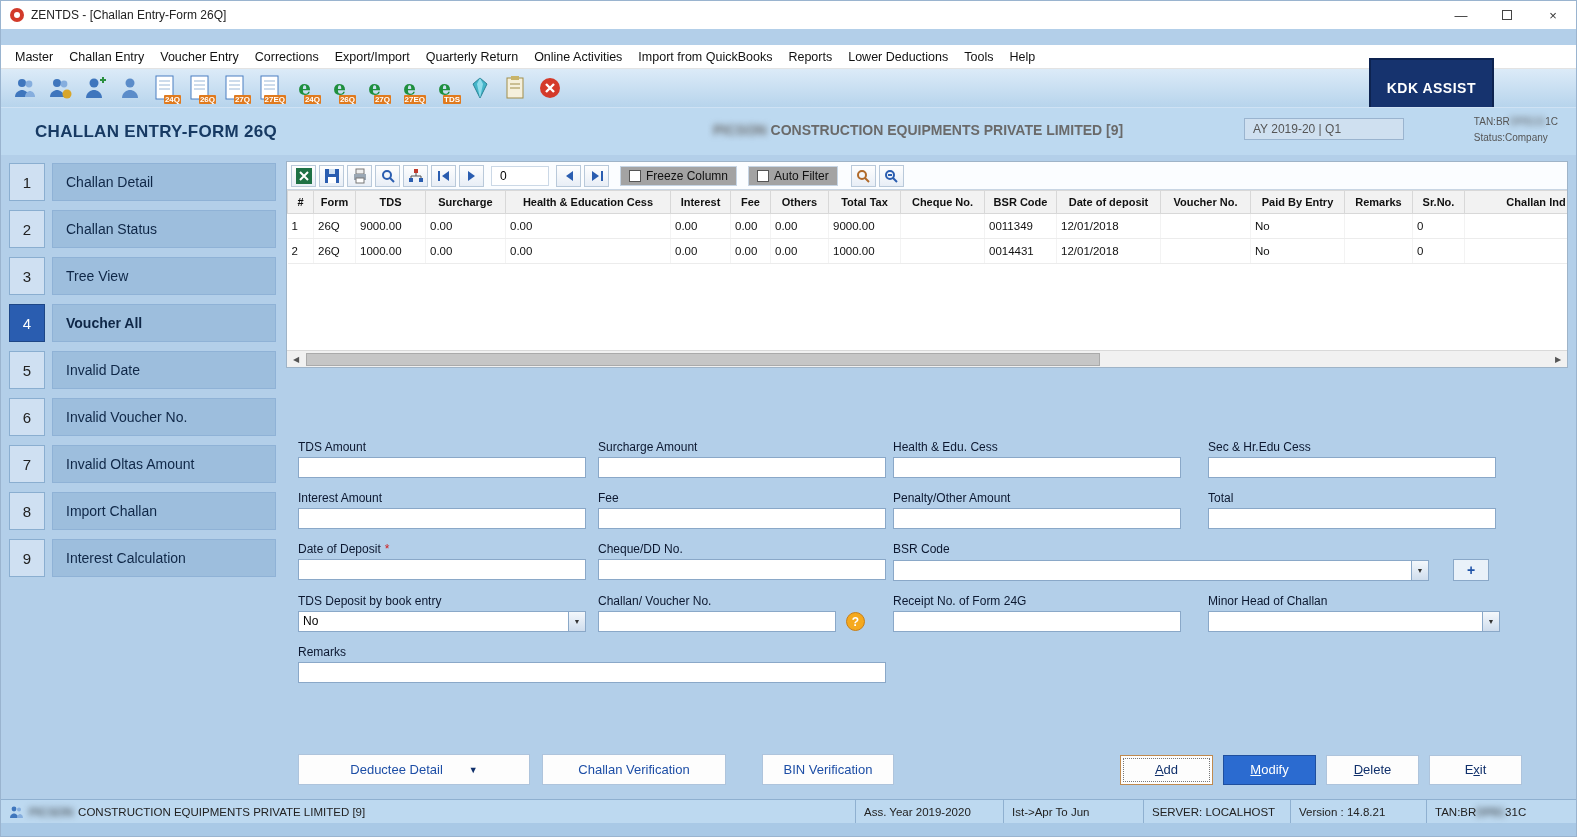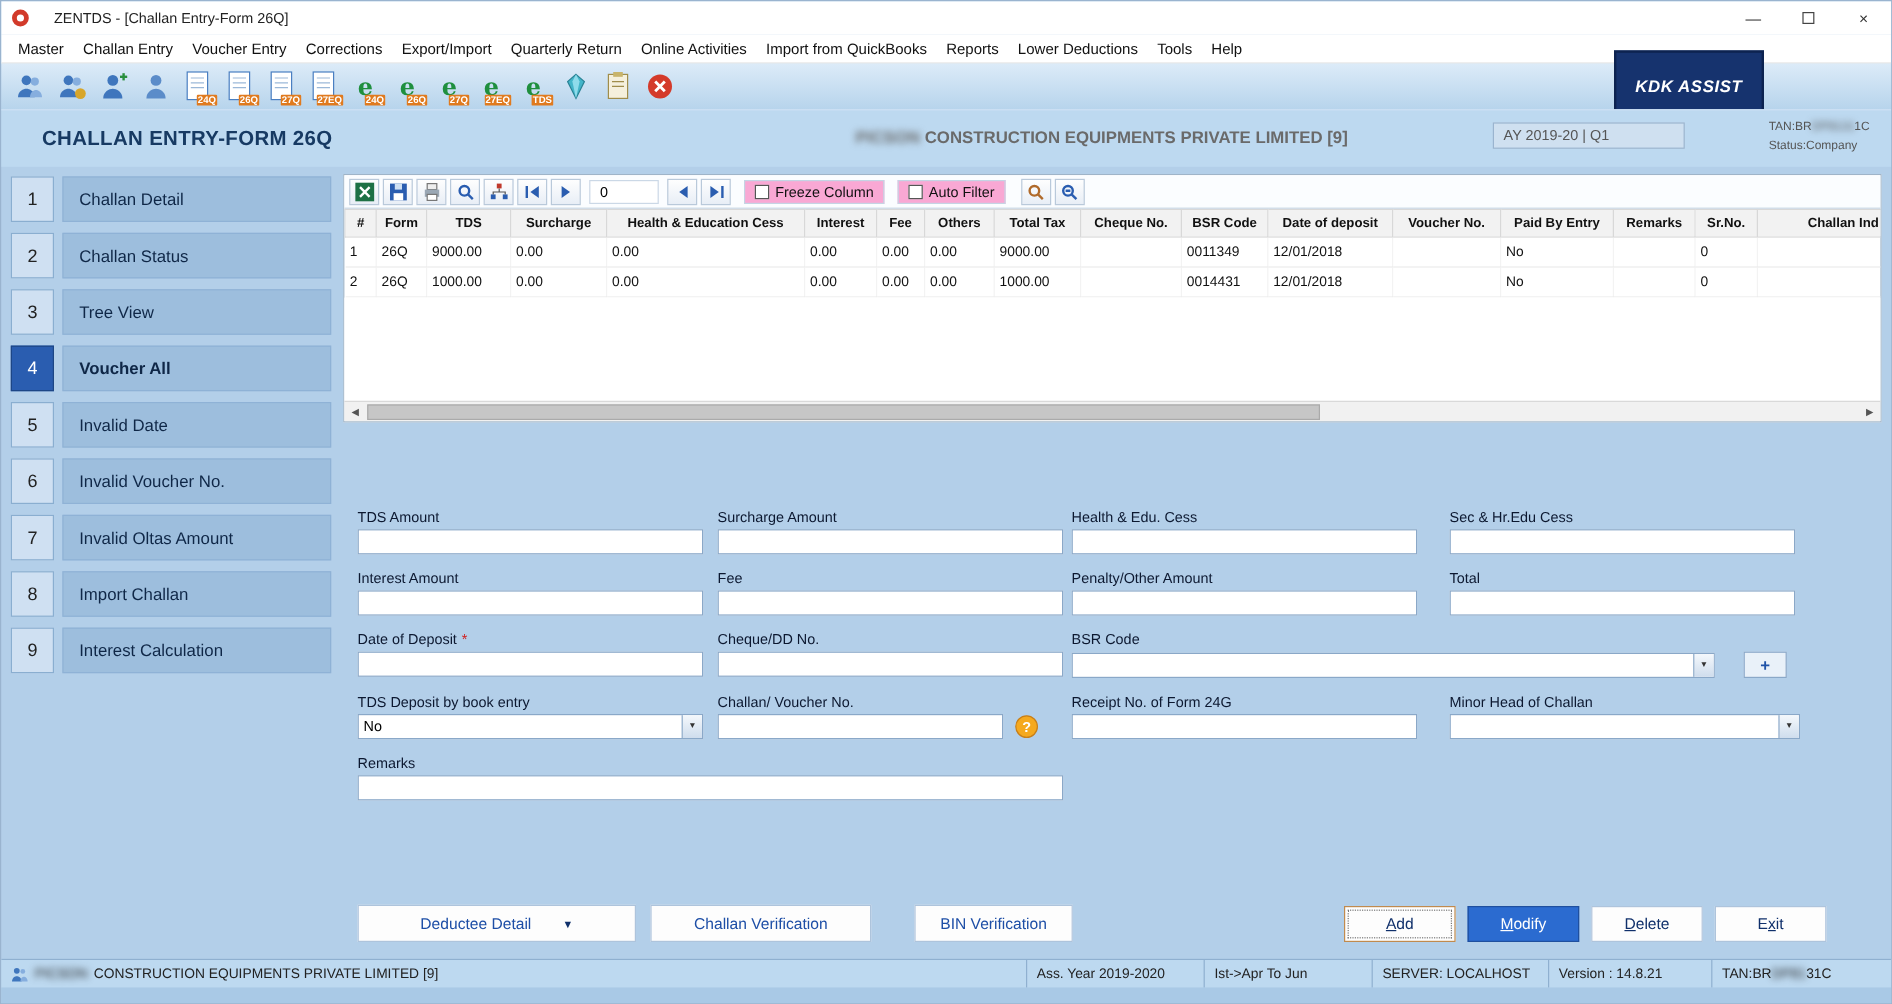--- a/index.html
+++ b/index.html
@@ -1,35 +1,35 @@
 <!DOCTYPE html>
 <html><head>
 <meta charset="utf-8">
 <style>
   * { margin:0; padding:0; box-sizing:border-box; }
   html,body { width:1577px; height:837px; font-family:"Liberation Sans", sans-serif; }
   .window { width:1577px; height:837px; display:flex; flex-direction:column; background:#b3cfe9; overflow:hidden; border:1px solid #9ab4cf; }
 
   
   .titlebar { height:28px; background:#fff; display:flex; align-items:center; padding-left:8px; font-size:12px; color:#222; }
-  .titlebar .ttext { margin-left:20px; }
+  .titlebar .ttext { margin-left:6px; }
   .wincontrols { margin-left:auto; display:flex; height:100%; }
   .wincontrols .wc { width:46px; display:flex; align-items:center; justify-content:center; font-size:13px; color:#333; }
   .maxbox { width:10px; height:10px; border:1px solid #444; display:inline-block; }
 
   
-  .menubar { height:24px; background:#fff; display:flex; align-items:center; padding-left:6px; font-size:12.5px; color:#111; border-bottom:1px solid #e3e3e3; }
+  .menubar { height:24px; background:#fff; display:flex; align-items:center; padding-left:6px; font-size:12.5px; color:#111; border-bottom:1px solid #e3e3e3;margin-top:16px; }
   .menu-item { padding:3px 8px; white-space:nowrap; }
 
   
   .toolbar { height:38px; background:linear-gradient(#dcebf8,#b7d4ec); display:flex; align-items:center; padding:0 8px; gap:4px; }
   .tbtn { width:31px; height:31px; position:relative; display:flex; align-items:center; justify-content:center; }
   .tbtn .badge { position:absolute; bottom:0; right:-1px; font-size:8px; font-weight:bold; color:#fff; background:#e07a1e; padding:0 1px; line-height:9px; border-radius:1px;margin-top:20px; }
   .tbtn .e-glyph { font-size:20px; font-weight:bold; color:#1f8f3e; font-family:"DejaVu Serif", serif; line-height:20px; }
-  .kdk-assist { margin-left:auto; margin-right:98px; background:#16336e; color:#fff; font-weight:bold; font-size:14px; padding:20px 16px; border:2px solid #0d2350; letter-spacing:0.5px;font-style:italic; }
+  .kdk-assist { margin-left:auto; margin-right:74px; background:#16336e; color:#fff; font-weight:bold; font-size:14px; padding:20px 16px; border:2px solid #0d2350; letter-spacing:0.5px; }
 
   
   .pageheader { height:48px; background:#bdd9f0; display:flex; align-items:center; position:relative; border-top:1px solid #cfe2f4; }
   .page-title { margin-left:34px; color:#173a63; font-weight:bold; font-size:17px; letter-spacing:0.3px; }
   .company-wrap { position:absolute; left:712px; top:14px; font-size:14px; font-weight:bold; color:#6a6a6a; white-space:nowrap; }
   .redact { filter:blur(3px); user-select:none; }
   .period-box { position:absolute; left:1243px; top:10px; width:160px; height:22px; background:#cfe0f0; border:1px solid #9ab4cf; font-size:12px; color:#555; display:flex; align-items:center; padding-left:8px; }
   .tanblock { position:absolute; right:18px; top:6px; text-align:left; font-size:10px; color:#555; line-height:16px; }
 
   
@@ -41,21 +41,21 @@
   .side-item.selected .side-num { background:#2a5db0; border-color:#1d4686; color:#fff; }
   .side-item.selected .side-label { font-weight:bold; }
 
   .content { flex:1; display:flex; flex-direction:column; padding:0 8px 0 2px; min-width:0; }
 
   
   .grid-panel { margin-top:6px; background:#fff; border:1px solid #9fb4c8; }
   .gbar { height:28px; display:flex; align-items:center; gap:3px; padding:2px 4px; background:#fbfdff; border-bottom:1px solid #c9d6e4; }
   .gbtn { width:25px; height:22px; border:1px solid #b9c9da; background:linear-gradient(#fefefe,#e8eef6); display:flex; align-items:center; justify-content:center; }
   .gcount { width:58px; height:20px; background:#fff; border:1px solid #cbd8e6; font-size:12px; display:flex; align-items:center; padding-left:8px; margin:0 4px; }
-  .chk { display:flex; align-items:center; gap:5px; font-size:12px; color:#111; border:1px solid #c5d4e4; background:#f9a8d4; padding:2px 8px; height:20px; margin-left:8px; }
+  .chk { display:flex; align-items:center; gap:5px; font-size:12px; color:#111; border:1px solid #c5d4e4; background:#a3a3a3; padding:2px 8px; height:20px; margin-left:8px; }
   .box { width:12px; height:12px; border:1px solid #555; background:#fff; }
 
   .grid-clip { overflow:hidden; width:100%; }
   table.grid-table { border-collapse:collapse; table-layout:fixed; width:1320px; font-size:11.5px; color:#111; }
   .grid-table th { background:#f2f2f2; border:1px solid #d8d8d8; font-weight:bold; font-size:11px; padding:5px 3px; white-space:nowrap; overflow:hidden; text-align:center; }
   .grid-table td { padding:6px 4px; border-bottom:1px solid #ececec; border-right:1px solid #f3f3f3; white-space:nowrap; overflow:hidden; }
   .grid-table td.num { }
   .grid-empty { height:86px; background:#fff; }
   .hscroll { height:17px; background:#f1f1f1; border-top:1px solid #d9d9d9; display:flex; align-items:center; }
   .harrow { width:18px; height:17px; display:flex; align-items:center; justify-content:center; font-size:8px; color:#555; }

